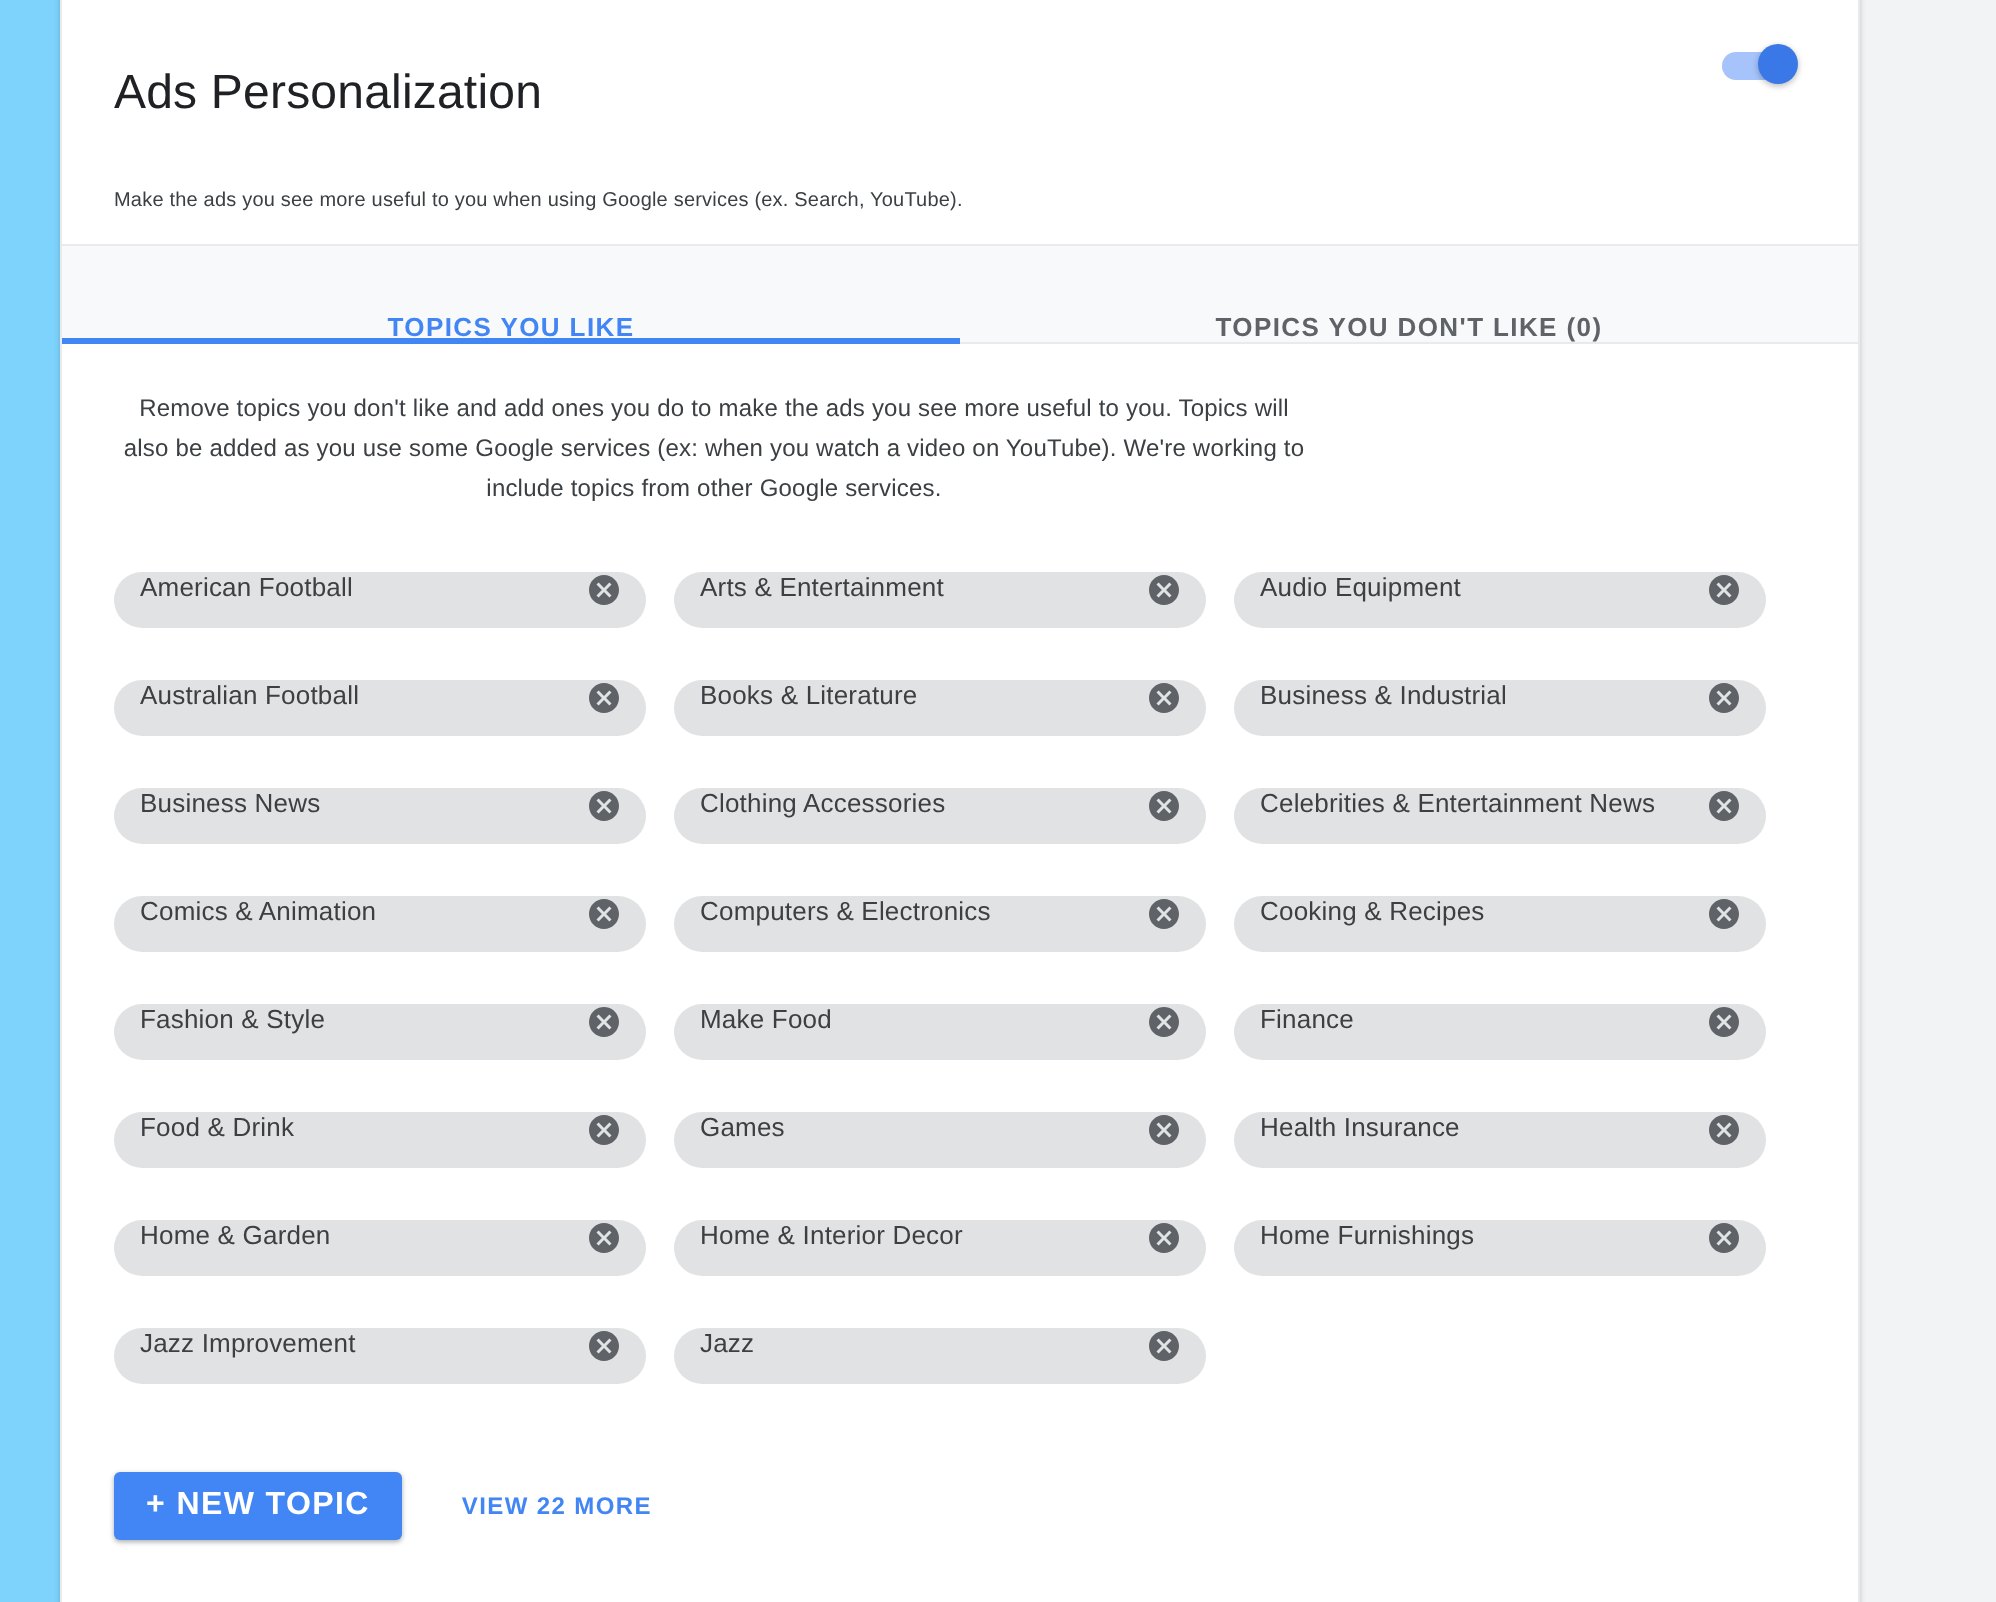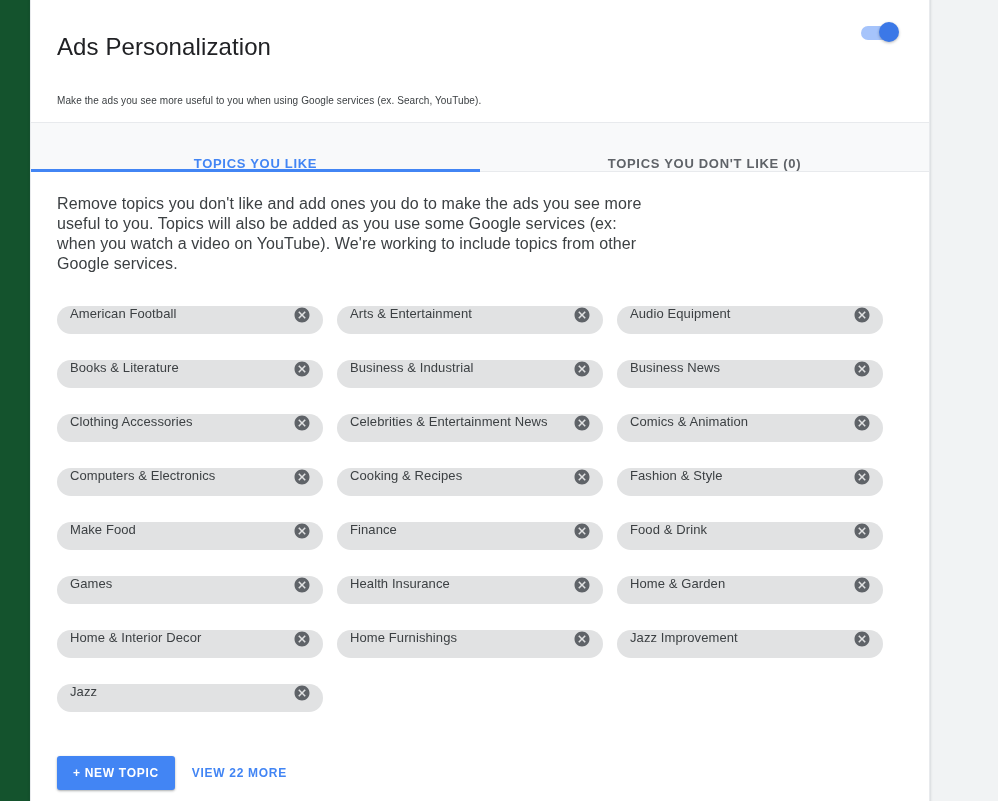--- a/index.html
+++ b/index.html
@@ -12,21 +12,21 @@
     background: #f1f3f4;
     font-family: "Liberation Sans", sans-serif;
     -webkit-font-smoothing: antialiased;
     overflow: hidden;
   }
 
   #page {
     position: relative;
     width: 850px;
     height: 801px;
-    background: #14532d;
+    background: #7dd3fc;
   }
 
   
   .card {
     position: absolute;
     left: 30px;
     top: -8px;
     width: 900px;
     background: #ffffff;
     border: 1px solid #e8eaed;
@@ -123,26 +123,27 @@
     bottom: -1px;
     height: 3px;
     background: #4285f4;
   }
 
   
   .card-body {
     padding: 22px 26px 0 26px;
   }
   .body-text {
-    font-size: 16px;
+    font-size: 12px;
     color: #3c4043;
     line-height: 20px;
     letter-spacing: 0.1px;
     margin: 0;
     max-width: 600px;
+    text-align: center;
   }
 
   
   .chips-grid {
     display: grid;
     grid-template-columns: repeat(3, 266px);
     column-gap: 14px;
     row-gap: 26px;
     margin-top: 32px;
   }
@@ -183,36 +184,36 @@
     padding-bottom: 28px;
   }
   .btn-primary {
     background: #4285f4;
     color: #ffffff;
     border: none;
     border-radius: 3px;
     height: 34px;
     padding: 0 16px;
     font-family: "Liberation Sans", sans-serif;
-    font-size: 12px;
+    font-size: 16px;
     font-weight: bold;
     letter-spacing: 0.7px;
     cursor: pointer;
     box-shadow: 0 1px 2px rgba(60,64,67,0.30), 0 1px 3px rgba(60,64,67,0.15);
   }
   .btn-text {
     background: none;
     border: none;
     color: #4285f4;
     font-family: "Liberation Sans", sans-serif;
     font-size: 12px;
     font-weight: bold;
     letter-spacing: 0.7px;
     cursor: pointer;
-    margin-left: 17px;
+    margin-left: 30px;
     padding: 0;
   }
 </style>
 </head>
 <body>
 
 <div id="page">
 
   <div class="card">
 
@@ -251,20 +252,26 @@
               <path fill="#5f6368" d="M12 2C6.47 2 2 6.47 2 12s4.47 10 10 10 10-4.47 10-10S17.53 2 12 2zm5 13.59L15.59 17 12 13.41 8.41 17 7 15.59 10.59 12 7 8.41 8.41 7 12 10.59 15.59 7 17 8.41 13.41 12 17 15.59z"></path>
             </svg>
           </div>
           <div class="chip">
             <span class="chip-label">Audio Equipment</span>
             <svg class="chip-remove" viewBox="0 0 24 24">
               <path fill="#5f6368" d="M12 2C6.47 2 2 6.47 2 12s4.47 10 10 10 10-4.47 10-10S17.53 2 12 2zm5 13.59L15.59 17 12 13.41 8.41 17 7 15.59 10.59 12 7 8.41 8.41 7 12 10.59 15.59 7 17 8.41 13.41 12 17 15.59z"></path>
             </svg>
           </div>
           <div class="chip">
+            <span class="chip-label">Australian Football</span>
+            <svg class="chip-remove" viewBox="0 0 24 24">
+              <path fill="#5f6368" d="M12 2C6.47 2 2 6.47 2 12s4.47 10 10 10 10-4.47 10-10S17.53 2 12 2zm5 13.59L15.59 17 12 13.41 8.41 17 7 15.59 10.59 12 7 8.41 8.41 7 12 10.59 15.59 7 17 8.41 13.41 12 17 15.59z"></path>
+            </svg>
+          </div>
+          <div class="chip">
             <span class="chip-label">Books &amp; Literature</span>
             <svg class="chip-remove" viewBox="0 0 24 24">
               <path fill="#5f6368" d="M12 2C6.47 2 2 6.47 2 12s4.47 10 10 10 10-4.47 10-10S17.53 2 12 2zm5 13.59L15.59 17 12 13.41 8.41 17 7 15.59 10.59 12 7 8.41 8.41 7 12 10.59 15.59 7 17 8.41 13.41 12 17 15.59z"></path>
             </svg>
           </div>
           <div class="chip">
             <span class="chip-label">Business &amp; Industrial</span>
             <svg class="chip-remove" viewBox="0 0 24 24">
               <path fill="#5f6368" d="M12 2C6.47 2 2 6.47 2 12s4.47 10 10 10 10-4.47 10-10S17.53 2 12 2zm5 13.59L15.59 17 12 13.41 8.41 17 7 15.59 10.59 12 7 8.41 8.41 7 12 10.59 15.59 7 17 8.41 13.41 12 17 15.59z"></path>
             </svg>

